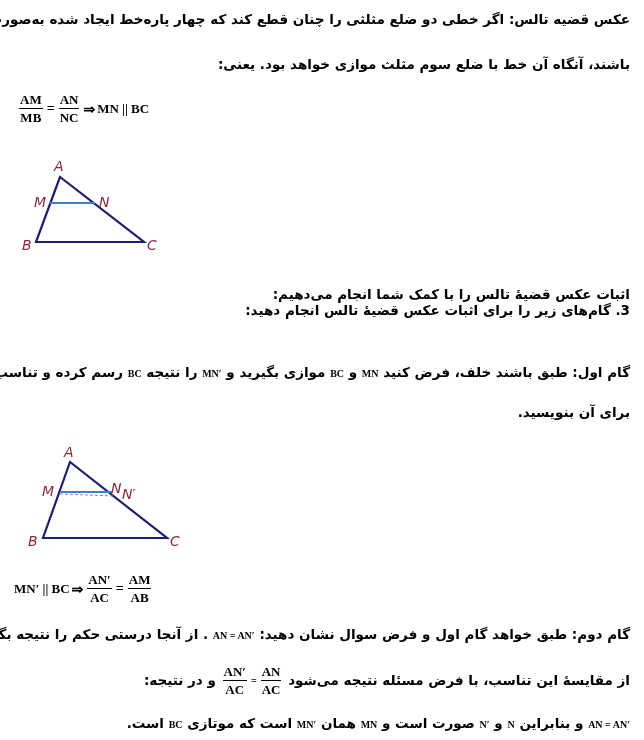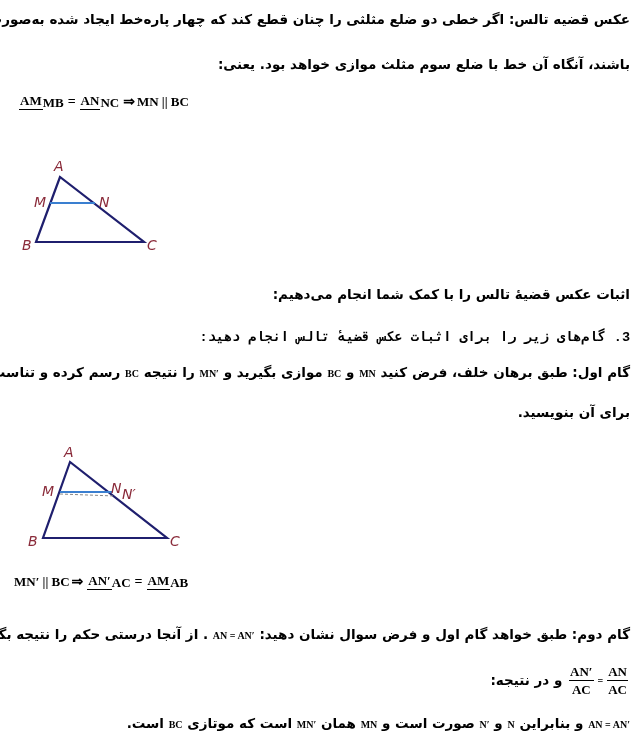--- a/index.html
+++ b/index.html
@@ -3,21 +3,21 @@
 <meta charset="utf-8">
 <style>
   html, body { margin:0; padding:0; background:#ffffff; }
   body { width:644px; height:740px; position:relative; overflow:hidden;
          font-family:"DejaVu Sans", sans-serif; color:#000; }
   .line { position:absolute; right:14px; direction:rtl; text-align:right;
           font-size:13.5px; font-weight:bold; white-space:nowrap; line-height:20px; }
   .latin { font-family:"Liberation Serif", serif; font-weight:bold; font-size:10px; direction:ltr; unicode-bidi:embed; }
   .math { position:absolute; font-family:"Liberation Serif", serif; font-weight:bold; font-size:13px;
           display:flex; align-items:center; direction:ltr; }
-  .frac { display:inline-flex; flex-direction:row; align-items:center; margin:0 2px; }
+  .frac { display:inline-flex; flex-direction:column; align-items:center; margin:0 2px; }
   .frac .num { padding:0 1px 1px; border-bottom:1.2px solid #000; line-height:14px; }
   .frac .den { padding-top:2px; line-height:14px; }
   .op { margin:0 2px; font-size:14px; }
   .fig { position:absolute; }
   .fig text { font-family:"DejaVu Sans", sans-serif; font-style:italic; fill:#8a2b3a; font-size:14px; }
   .inline-frac { display:inline-flex; flex-direction:column; align-items:center; vertical-align:middle;
                  font-family:"Liberation Serif", serif; font-weight:bold; font-size:13px; margin:0 2px; direction:ltr; }
   .inline-frac .num { border-bottom:1.2px solid #000; line-height:14px; padding:0 1px 1px; }
   .inline-frac .den { line-height:14px; padding-top:2px; }
 </style>
@@ -45,24 +45,24 @@
   <polygon points="60,27 36,92 144,92" fill="none" stroke="#1f1f6e" stroke-width="2.2"></polygon>
   <line x1="50" y1="53" x2="95" y2="53" stroke="#3a7fd0" stroke-width="2"></line>
   <text x="54" y="21">A</text>
   <text x="34" y="57">M</text>
   <text x="99" y="57">N</text>
   <text x="22" y="100">B</text>
   <text x="147" y="100">C</text>
 </svg>
 
 <div class="line" style="top:284px;">اثبات عکس قضیهٔ تالس را با کمک شما انجام می‌دهیم:</div>
-<div class="line" style="top:328px;font-family:Liberation Mono, monospace;">3. گام‌های زیر را برای اثبات عکس قضیهٔ تالس انجام دهید:</div>
+<div class="line" style="top:300px;">3. گام‌های زیر را برای اثبات عکس قضیهٔ تالس انجام دهید:</div>
 
 <div class="line" style="top:362px;">
-  <span>گام اول: طبق برهان خلف، فرض کنید</span>
+  <span>گام اول: طبق باشند خلف، فرض کنید</span>
   <span class="latin">MN</span>
   <span>و</span>
   <span class="latin">BC</span>
   <span>موازی بگیرید و</span>
   <span class="latin">MN′</span>
   <span>را نتیجه</span>
   <span class="latin">BC</span>
   <span>رسم کرده و تناسب جزبه‌جز را</span>
 </div>
 <div class="line" style="top:402px;">برای آن بنویسید.</div>
@@ -93,20 +93,21 @@
   </span>
 </div>
 
 <div class="line" style="top:624px;">
   <span>گام دوم: طبق خواهد گام اول و فرض سوال نشان دهید:</span>
   <span class="latin">AN = AN′</span>
   <span>. از آنجا درستی حکم را نتیجه بگیرید!</span>
 </div>
 
 <div class="line" style="top:662px; line-height:36px;">
+  <span>از مقایسهٔ این تناسب، با فرض مسئله نتیجه می‌شود</span>
   <span style="display:inline-flex; align-items:center; direction:ltr; vertical-align:middle;">
     <span class="inline-frac">
       <span class="num">AN′</span>
       <span class="den">AC</span>
     </span>
     <span class="latin" style="margin:0 2px;">=</span>
     <span class="inline-frac">
       <span class="num">AN</span>
       <span class="den">AC</span>
     </span>

